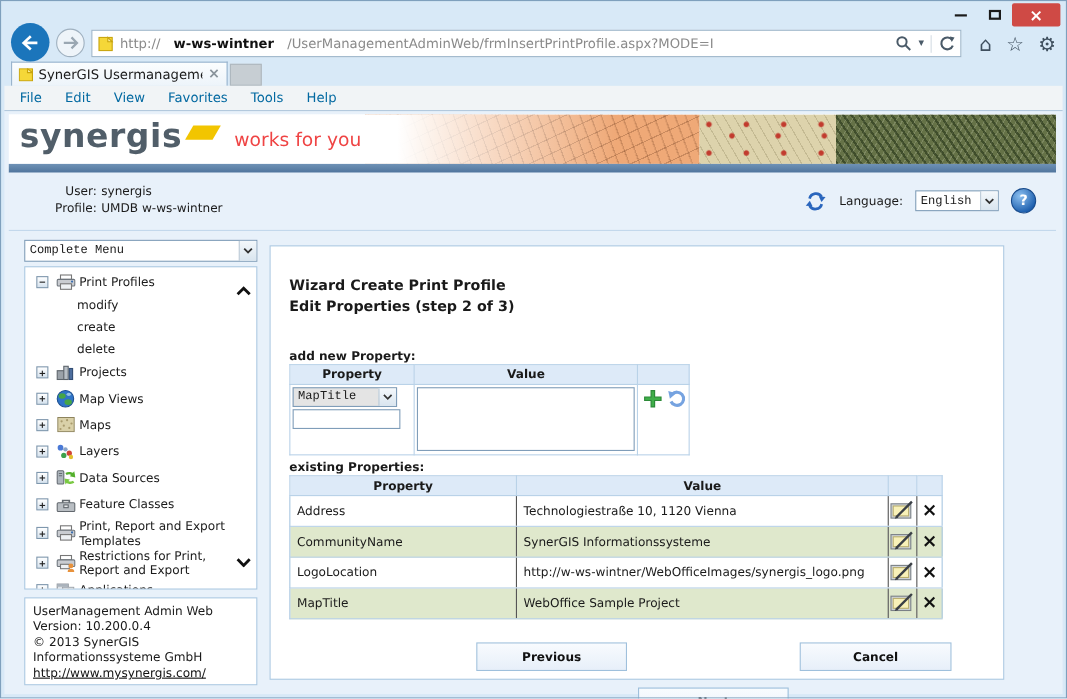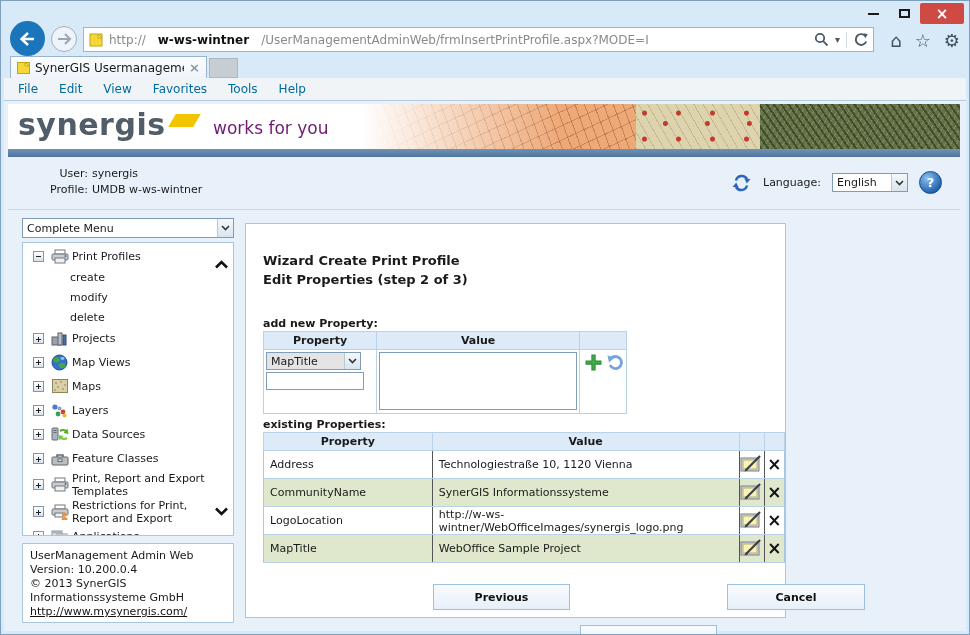--- a/index.html
+++ b/index.html
@@ -43,49 +43,49 @@
                      radial-gradient(circle at 70% 65%, #c23b2e 0 2px, transparent 3px),
                      repeating-linear-gradient(60deg, rgba(120,110,70,.25) 0 1px, transparent 1px 8px);
     background-size:34px 26px, 42px 30px, auto; }
   .map-green { left:79%; width:21%; background:#657247;
     background-image:repeating-linear-gradient(55deg, rgba(25,40,15,.5) 0 2px, transparent 2px 6px),
                      repeating-linear-gradient(-60deg, rgba(215,220,195,.22) 0 1px, transparent 1px 5px); }
   .map-fade { left:0; width:58%; background:linear-gradient(90deg,#fff 0 64%,rgba(255,255,255,0) 100%); }
   .logo-row { position:absolute; left:10px; top:1px; display:flex; align-items:flex-start; }
   .logo { font-size:30px; font-weight:bold; color:#515e69; letter-spacing:.5px; line-height:40px; }
   .swoosh { width:25px; height:13px; background:#f2c500; transform:skewX(-30deg); margin:9px 0 0 6px; }
-  .tagline { position:absolute; left:205px; top:14px; font-size:17px; color:#701a75; }
+  .tagline { position:absolute; left:205px; top:14px; font-size:17px; color:#ef4444; }
   .bluebar { position:absolute; left:4px; top:48px; width:952px; height:8px; background:linear-gradient(#6f92b6,#4f749c); }
 
   .userbar { position:absolute; left:4px; top:56px; width:952px; height:53px; background:#e8f1fa; border-bottom:1px solid #c3d8ec; }
   .user-info { position:absolute; left:28px; top:10px; display:grid; grid-template-columns:52px auto; column-gap:4px; row-gap:3px; }
   .user-info .lbl { text-align:right; }
   .lang-area { position:absolute; right:18px; top:14px; display:flex; align-items:center; gap:11px; }
-  .select { background:#fff; border:1px solid #7f9db9; height:19px; display:flex; align-items:center; padding-left:4px; font-size:11px; }
+  .select { background:#fff; border:1px solid #7f9db9; height:19px; display:flex; align-items:center; padding-left:4px; font-size:11px;font-family:Liberation Mono, monospace; }
   .select .dd { margin-left:auto; width:16px; height:100%; background:linear-gradient(#f4f8fb,#d9e5ef); border-left:1px solid #b9c8d5; display:flex; align-items:center; justify-content:center; }
   .lang-select { width:76px; }
   .help { width:23px; height:23px; border-radius:50%; background:radial-gradient(circle at 35% 30%,#8cc0f0,#1d5fae 75%); border:1px solid #164a8c; color:#fff; font-weight:bold; font-size:13px; display:flex; align-items:center; justify-content:center; }
 
   .workspace { position:absolute; left:4px; top:109px; width:952px; height:418px; }
   .menu-select { position:absolute; left:14px; top:8px; width:212px; height:20px; }
   .tree-box { position:absolute; left:14px; top:32px; width:212px; height:294px; background:#fff; border:1px solid #a9c7e2; overflow:hidden; }
   .tree { padding:2px 0 0 10px; }
   .t-row { display:flex; align-items:center; }
   .t-exp { width:11px; height:11px; border:1px solid #7e97ad; background:linear-gradient(#fff,#d5e2ee); margin-right:5px; flex:none; position:relative; }
   .t-exp::before { content:""; position:absolute; left:2px; top:4.5px; width:5px; height:1px; background:#222; }
   .t-exp.plus::after { content:""; position:absolute; left:4px; top:2.5px; width:1px; height:5px; background:#222; }
   .t-ico { width:21px; height:17px; margin-right:2px; flex:none; display:flex; align-items:center; justify-content:center; }
   .t-lbl { line-height:13px; max-width:150px; }
   .t-child { padding-left:37px; height:20px; display:flex; align-items:center; }
   .tree-up { position:absolute; right:4px; top:16px; }
   .tree-dn { position:absolute; right:4px; bottom:16px; }
   .info-box { position:absolute; left:14px; top:333px; width:212px; height:80px; background:#fff; border:1px solid #a9c7e2; padding:5px 7px; line-height:14px; }
   .info-box a { color:#111; }
 
-  .content-box { position:absolute; left:237px; top:13px; width:541px; height:395px; background:#fff; border:1px solid #a9c7e2; }
+  .content-box { position:absolute; left:237px; top:13px; width:668px; height:395px; background:#fff; border:1px solid #a9c7e2; }
   .wiz-title { position:absolute; left:17px; top:27px; font-size:13px; font-weight:bold; line-height:19px; }
   .sec-label { position:absolute; font-weight:bold; }
   .add-label { left:17px; top:93px; }
   .add-table { position:absolute; left:17px; top:107px; width:364px; border:1px solid #a9c7e2; border-collapse:collapse; }
   .add-table th { background:#ddeaf8; font-size:11px; font-weight:bold; height:18px; border:1px solid #b9d2e8; }
   .add-table td { border:1px solid #b9d2e8; vertical-align:top; padding:2px; height:64px; }
   .prop-select { width:95px; height:18px; background:#e4e4e4; }
   .prop-input { width:98px; height:18px; background:#fff; border:1px solid #7f9db9; margin-top:2px; }
   .textarea { width:198px; height:58px; background:#fff; border:1px solid #7f9db9; position:relative; }
   .add-actions { display:flex; gap:4px; padding:2px 0 0 3px; }
@@ -247,24 +247,24 @@
               <svg width="18" height="15">
                 <rect x="4" y="1" width="10" height="4" fill="#fff" stroke="#777"></rect>
                 <rect x="1" y="5" width="16" height="6" rx="1" fill="#c9ccd1" stroke="#6e757c"></rect>
                 <rect x="4" y="9" width="10" height="5" fill="#eef1f4" stroke="#777"></rect>
                 <circle cx="14.5" cy="7" r="1" fill="#3a6fb0"></circle>
               </svg>
             </span>
           <span class="t-lbl">Print Profiles</span>
         </div>
         <div class="t-child">
-            <span>create</span>
+            <span>modify</span>
           </div>
         <div class="t-child">
-            <span>modify</span>
+            <span>create</span>
           </div>
         <div class="t-child">
             <span>delete</span>
           </div>
 
         <div class="t-row" style="height:23px">
           <span class="t-exp plus"></span>
           <span class="t-ico">
               <svg width="17" height="15">
                 <rect x="1" y="6" width="9" height="8" fill="#9aa1a8" stroke="#5d646b"></rect>

